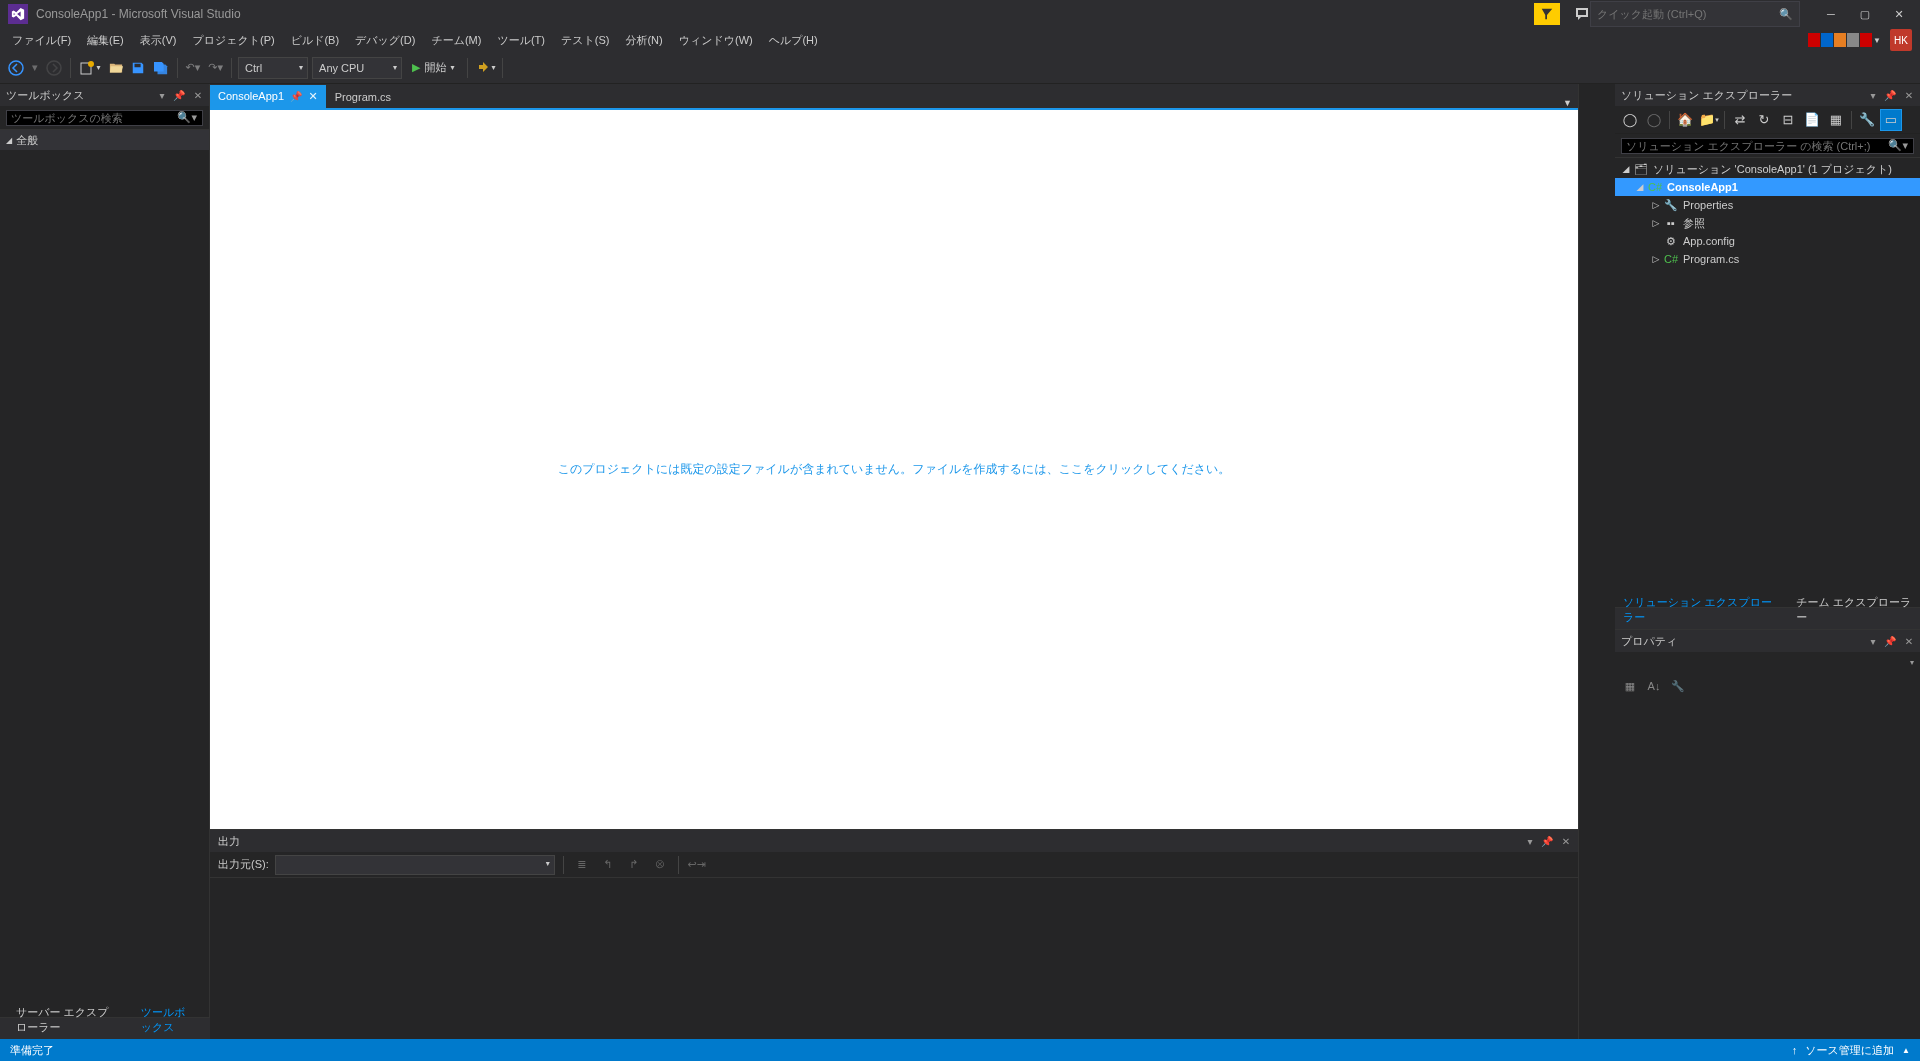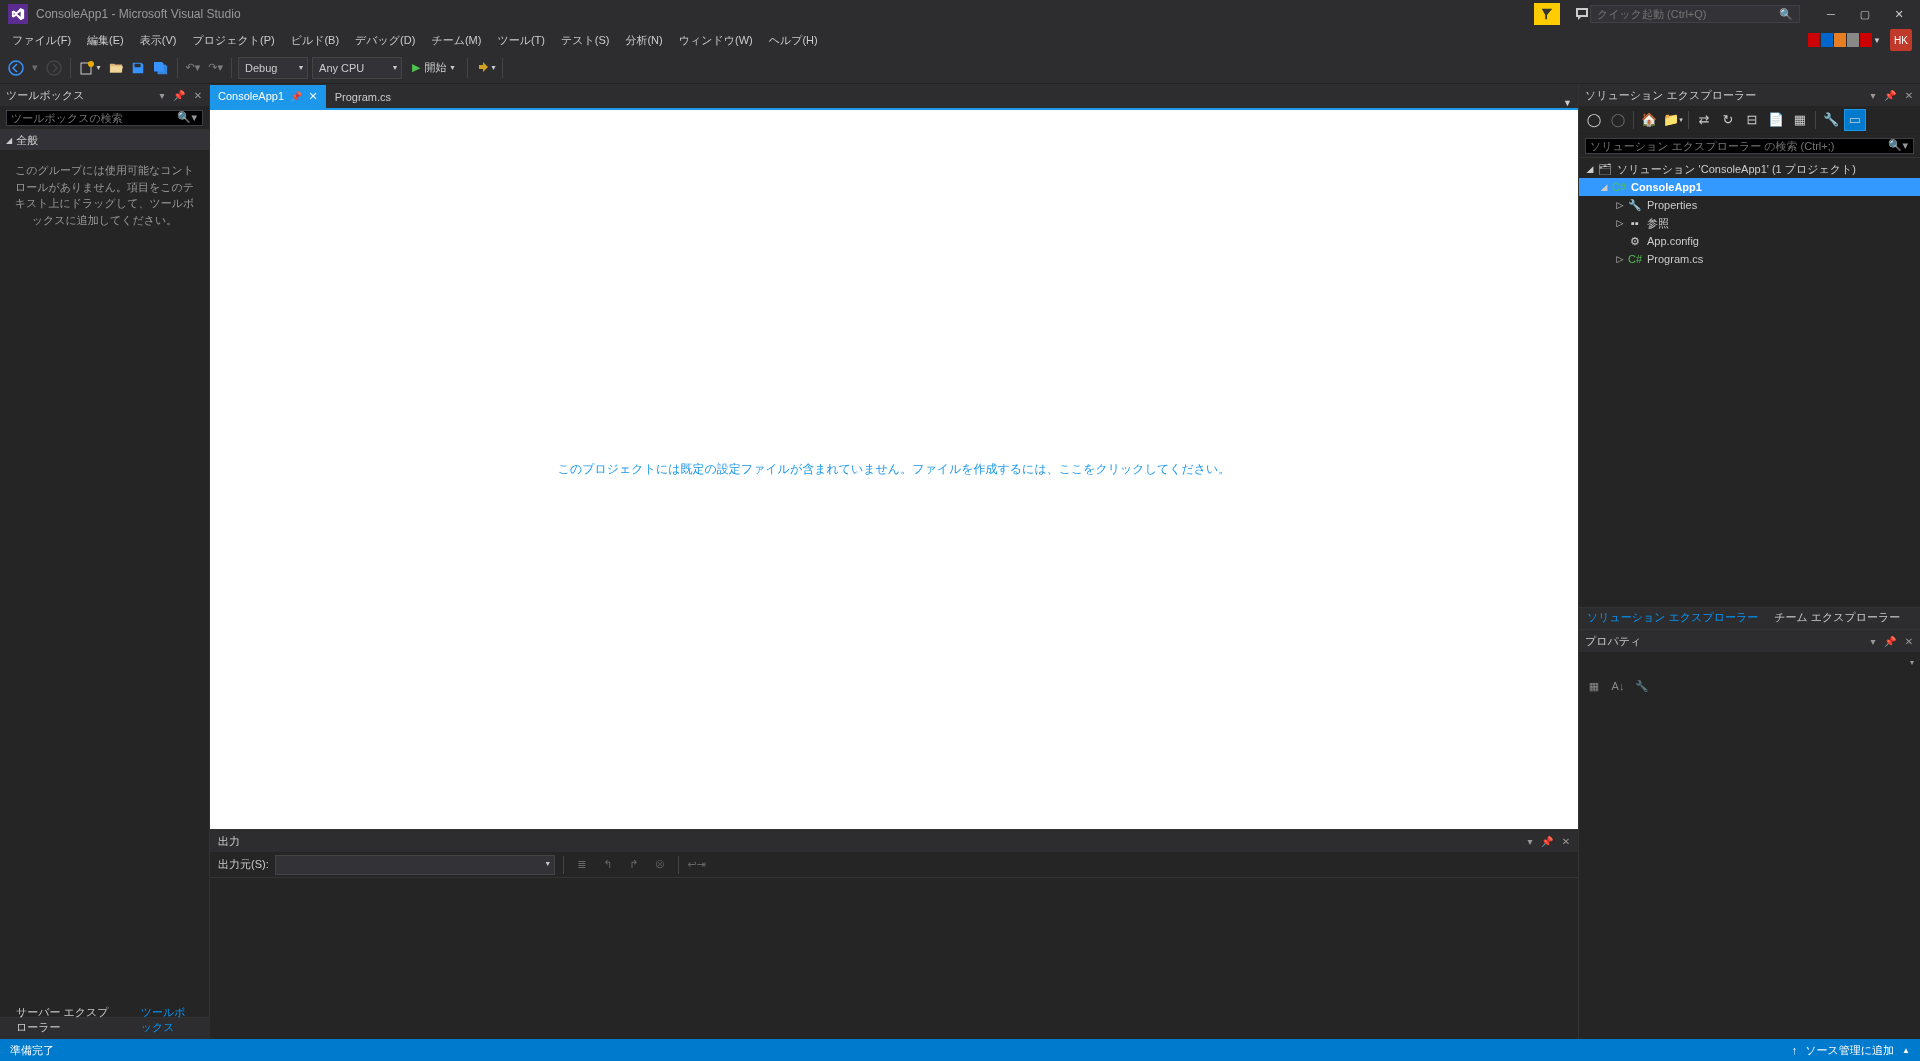--- a/index.html
+++ b/index.html
@@ -2,21 +2,21 @@
 <html><head>
 <meta charset="utf-8">
 <style>
 * { margin:0; padding:0; box-sizing:border-box; font-family:'Segoe UI','Yu Gothic UI','Meiryo',sans-serif; font-size:11px; user-select:none; }
 body { background:#2d2d30; color:#ccc; width:1920px; height:1061px; overflow:hidden; display:flex; flex-direction:column; }
 .titlebar { height:28px; background:#2d2d30; display:flex; align-items:center; padding:0 4px; position:relative; }
 .titlebar .vs-logo { width:20px; height:20px; background:#5c2d91; margin:0 8px 0 4px; display:flex; align-items:center; justify-content:center; color:#fff; transform:rotate(0deg);}
 .titlebar .title { color:#999; font-size:12px; }
 .titlebar .yellow-box { width:26px; height:22px; background:#ffcc00; position:absolute; right:360px; display:flex; align-items:center; justify-content:center; }
 .titlebar .yellow-box svg { width:14px; height:14px; fill:#333; }
-.titlebar .quick-launch { position:absolute; right:120px; width:210px; height:18px; background:#333337; border:1px solid #3f3f46; color:#999; padding:0 22px 0 6px; display:flex; align-items:center; }
+.titlebar .quick-launch { position:absolute; right:120px; width:210px; height:26px; background:#333337; border:1px solid #3f3f46; color:#999; padding:0 22px 0 6px; display:flex; align-items:center; }
 .titlebar .quick-launch input { background:transparent; border:none; color:#999; width:100%; outline:none; font-size:11px;}
 .titlebar .quick-launch .search-ic { position:absolute; right:6px; color:#999;}
 .titlebar .win-btns { position:absolute; right:4px; display:flex; }
 .titlebar .win-btns div { width:34px; height:24px; display:flex; align-items:center; justify-content:center; color:#ccc; cursor:pointer;}
 .titlebar .notif-ic { position:absolute; right:330px; color:#ccc;}
 .menubar { height:24px; background:#2d2d30; display:flex; align-items:center; padding:0 4px; position:relative;}
 .menubar .mitem { padding:3px 8px; color:#ccc; cursor:pointer;text-align:right; }
 .menubar .right-icons { position:absolute; right:8px; display:flex; align-items:center; gap:1px;}
 .menubar .right-icons .flag { width:12px; height:14px; }
 .menubar .right-icons .avatar { width:22px; height:22px; background:#c0392b; color:#fff; display:flex; align-items:center; justify-content:center; font-size:10px; margin-left:8px; border-radius:2px;}
@@ -59,21 +59,21 @@
 .output-header { height:22px; background:#2d2d30; padding:0 8px; display:flex; align-items:center; color:#ccc; position:relative;}
 .output-header .ctrls { position:absolute; right:4px; display:flex; gap:2px;}
 .output-header .ctrls span { width:16px; height:16px; display:flex; align-items:center; justify-content:center; color:#999; cursor:pointer; font-size:10px;}
 .output-toolbar { height:26px; background:#252526; display:flex; align-items:center; padding:0 8px; gap:6px; border-bottom:1px solid #333;}
 .output-toolbar .lbl { color:#ccc;}
 .output-toolbar .combo2 { width:280px; height:20px; background:#333337; border:1px solid #444; position:relative;}
 .output-toolbar .combo2 .dd { position:absolute; right:4px; top:3px; font-size:8px; color:#ccc;}
 .output-toolbar .osep { width:1px; height:18px; background:#444; margin:0 2px;}
 .output-toolbar .oicon { width:20px; height:20px; display:flex; align-items:center; justify-content:center; color:#666; cursor:pointer;}
 .output-body { flex:1; background:#252526;}
-.right-panel { width:342px; background:#252526; display:flex; flex-direction:column; border-left:1px solid #333;}
+.right-panel { width:342px; background:#252526; display:flex; flex-direction:column; border-left:1px solid #333;padding-left:36px;}
 .se-toolbar { height:28px; background:#252526; display:flex; align-items:center; padding:0 4px; gap:2px; border-bottom:1px solid #222;}
 .se-toolbar .seicon { width:22px; height:22px; display:flex; align-items:center; justify-content:center; color:#ccc; cursor:pointer; font-size:13px;}
 .se-toolbar .seicon.active { background:#007acc; border:1px solid #1c97ea;}
 .se-toolbar .sesep { width:1px; height:18px; background:#444; margin:0 2px;}
 .tree { flex:1; padding:2px 0; overflow:auto;}
 .tree .node { height:18px; display:flex; align-items:center; padding-left:4px; color:#ccc; cursor:pointer;}
 .tree .node.selected { background:#3399ff; color:#fff;}
 .tree .node .exp { width:14px; text-align:center; font-size:9px; color:#ccc;}
 .tree .node .nicon { width:16px; height:14px; margin-right:4px; display:flex; align-items:center; justify-content:center; font-size:11px;}
 .tree .node.d1 { padding-left:18px;}
@@ -183,21 +183,21 @@
       <svg width="16" height="14" viewBox="0 0 18 16">
         <path fill="#3794ff" d="M1 1h9l2 2v9H1V1z"></path>
         <path fill="#3794ff" d="M5 4h9l2 2v9H5V4z" opacity=".85"></path>
       </svg>
     </div>
   <div class="sep"></div>
   <div class="tb-btn" style="opacity:.5">↶▾</div>
   <div class="tb-btn" style="opacity:.5">↷▾</div>
   <div class="sep"></div>
   <div class="combo">
-      <span>Debug</span>
+      <span>Ctrl</span>
       <span class="dd">▾</span>
     </div>
   <div class="combo" style="min-width:90px">
       <span>Any CPU</span>
       <span class="dd">▾</span>
     </div>
   <div class="start-btn">
       <span class="play">▶</span>
       <span>開始</span>
       <span style="font-size:8px;margin-left:4px">▾</span>
@@ -224,21 +224,20 @@
       </div>
     </div>
     <div class="search-row">
       <input placeholder="ツールボックスの検索" style="">
       <span class="mag">🔍▾</span>
     </div>
     <div class="tb-group-hdr">
       <span class="tri">◢</span>
       <span>全般</span>
     </div>
-    <div class="tb-empty">このグループには使用可能なコントロールがありません。項目をこのテキスト上にドラッグして、ツールボックスに追加してください。</div>
   </div>
 
   <div class="center">
     <div class="tab-row">
       <div class="tab">
         <span>ConsoleApp1</span>
         <span class="pin">📌</span>
         <span class="close">✕</span>
       </div>
       <div class="tab inactive">

